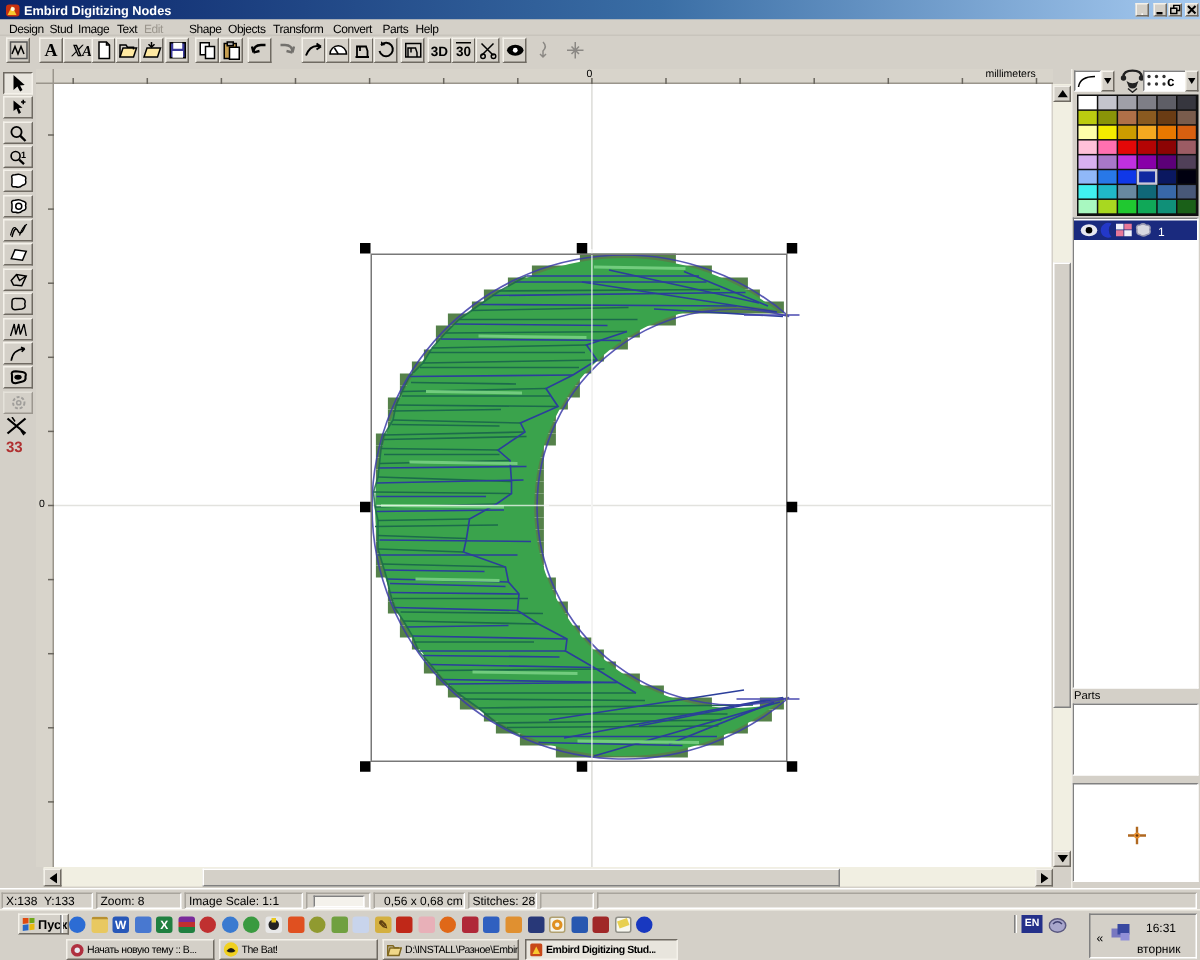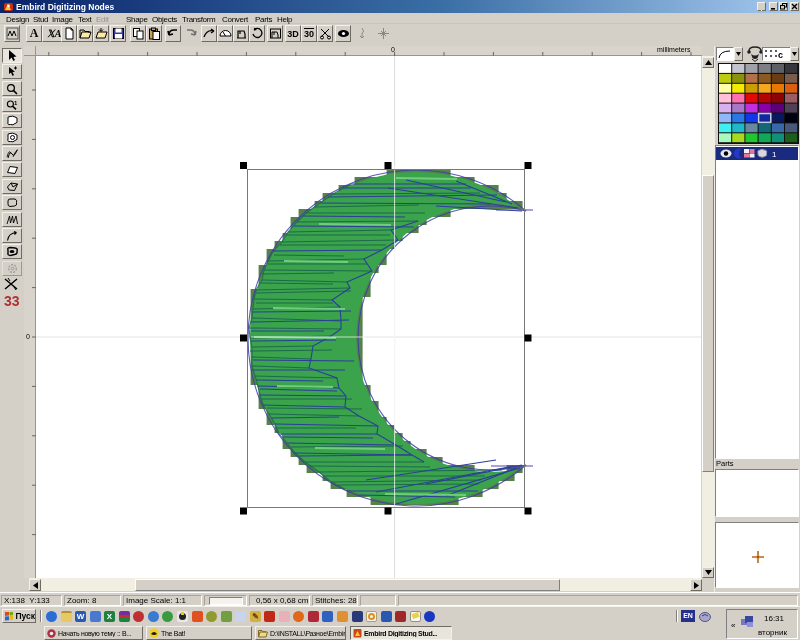--- a/index.html
+++ b/index.html
@@ -261,21 +261,21 @@
     <div class="btn" style="left:2px;top:215px;width:20px;height:15px;opacity:.55;">
       <svg width="13" height="12" viewBox="0 0 13 12">
         <circle cx="6.5" cy="5.5" r="3.8" fill="none" stroke="#777" stroke-width="1.3" stroke-dasharray="2 1.2"></circle>
         <circle cx="6.5" cy="5.5" r="1.4" fill="none" stroke="#777"></circle>
       </svg>
     </div>
     <svg class="abs" style="left:4px;top:232px" width="14" height="13">
       <path d="M1 1 L13 11 M13 1 L1 11" stroke="#000" stroke-width="1.5"></path>
       <path d="M4 0 L6 3 M10 9 L12 12" stroke="#000"></path>
     </svg>
-<div class="abs" style="left:4px;top:247px;color:#b03030;font-weight:bold;font-size:14px">33</div>
+<div class="abs" style="left:4px;top:247px;color:#b03030;font-weight:bold;font-size:10px">33</div>
 </div>
 <div class="abs" id="hruler"></div>
 <div class="abs" id="vruler"></div>
 <div class="abs" style="left:24px;top:46px;width:12px;height:10px;background:#d8d4cb;border-right:1px solid #9a958c;border-bottom:1px solid #9a958c"></div>
 <svg class="abs" style="left:36px;top:46px" width="666" height="10">
     <line x1="12.8" y1="6" x2="12.8" y2="10" stroke="#6a665e"></line>
     <line x1="62.2" y1="6" x2="62.2" y2="10" stroke="#6a665e"></line>
     <line x1="111.6" y1="6" x2="111.6" y2="10" stroke="#6a665e"></line>
     <line x1="161.0" y1="6" x2="161.0" y2="10" stroke="#6a665e"></line>
     <line x1="210.4" y1="6" x2="210.4" y2="10" stroke="#6a665e"></line>
@@ -602,21 +602,21 @@
     <div class="abs sunk" style="left:360px;top:2px;width:36px;height:11px;border-color:#a8a49c #fff #fff #a8a49c"></div>
     <div class="abs sunk" style="left:398px;top:2px;width:400px;height:11px;border-color:#a8a49c #fff #fff #a8a49c"></div>
     <span class="abs" style="left:4px;top:3px">X:138&nbsp;&nbsp;Y:133</span>
     <span class="abs" style="left:67px;top:3px">Zoom: 8</span>
     <span class="abs" style="left:126px;top:3px">Image Scale: 1:1</span>
     <span class="abs" style="left:256px;top:3px">0,56 x 0,68 cm</span>
     <span class="abs" style="left:315px;top:3px">Stitches: 28</span>
     <div class="abs sunk" style="left:209px;top:3.5px;width:34px;height:8px;background:#f4f2ec"></div>
   </div>
 <div class="abs" id="taskbar">
-    <div class="btn" style="left:2px;top:2px;width:34px;height:14px;justify-content:flex-start">
+    <div class="btn" style="left:12px;top:2px;width:34px;height:14px;justify-content:flex-start">
 <svg style="margin-left:2px" width="9" height="9">
         <rect x="0" y="0" width="4" height="4" fill="#e04a10" transform="skewY(-6)"></rect>
         <rect x="4.6" y="0" width="4" height="4" fill="#70a818" transform="skewY(-6)"></rect>
         <rect x="0" y="4.6" width="4" height="4" fill="#2868c8" transform="skewY(-6)"></rect>
         <rect x="4.6" y="4.6" width="4" height="4" fill="#e8b810" transform="skewY(-6)"></rect>
       </svg>
 <b style="font-size:8.5px;margin-left:2px">Пуск</b>
     </div>
     <div class="sep" style="left:40px;top:3px;height:12px"></div>
     <div class="tico" style="left:46px;top:4px;background:#2c6cd4;border-radius:50%;"></div>

